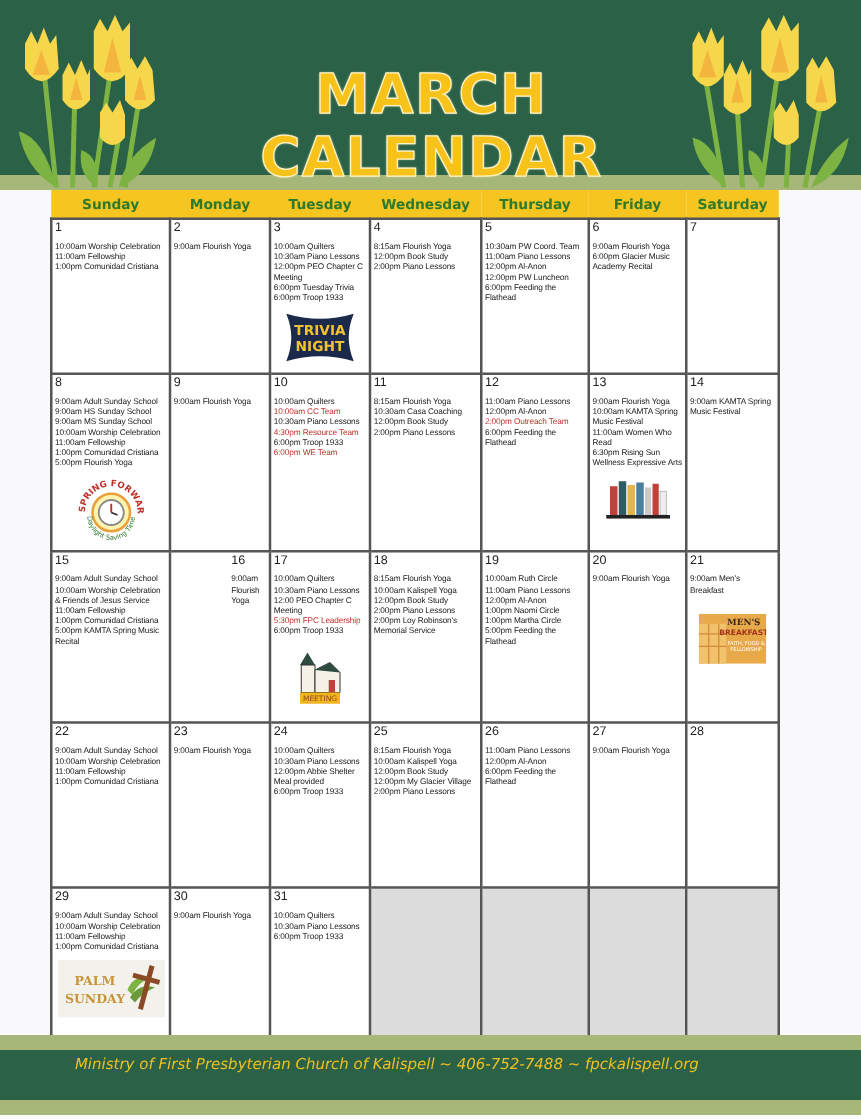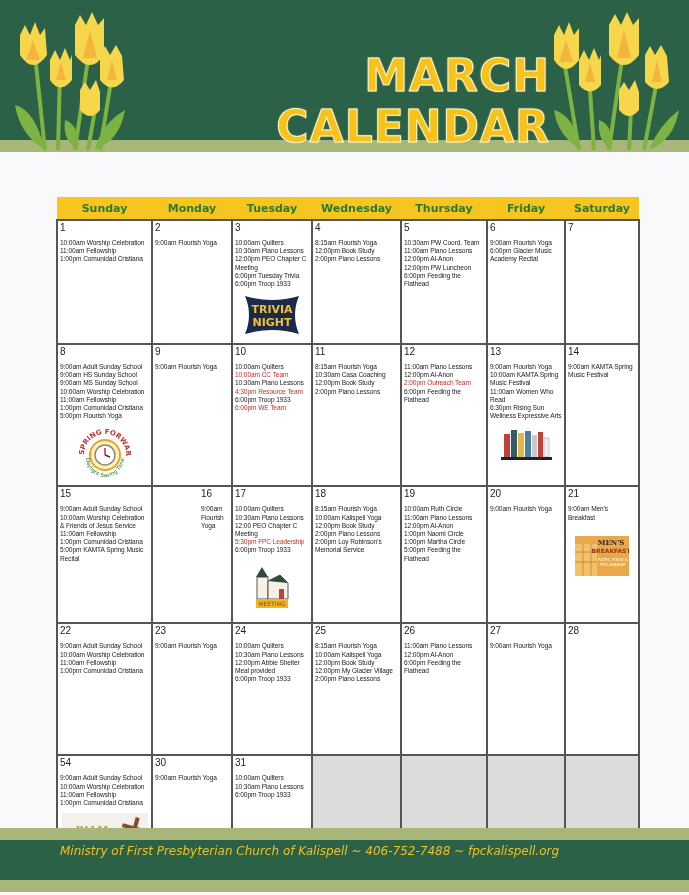--- a/index.html
+++ b/index.html
@@ -1,24 +1,24 @@
 <!DOCTYPE html>
 <html><head>
 <meta charset="utf-8">
 <style>
   html, body { margin:0; padding:0; }
   body { width:689px; height:895px; background:#f9f9fb; position:relative; overflow:hidden; font-family:"Liberation Sans", sans-serif; }
   .banner { position:absolute; left:0; top:0; width:689px; height:140px; background:#2a6147; }
   .banner-strip { position:absolute; left:0; top:140px; width:689px; height:12px; background:#a7b779; }
-  .title { position:absolute; left:140px; top:50px; width:410px; text-align:right; font-family:"DejaVu Sans", sans-serif; font-weight:bold; font-size:44px; letter-spacing:1px; color:#f7c21a; -webkit-text-stroke:1px #fff3c4; text-shadow:0 0 2px #fff3c4; }
+  .title { position:absolute; left:140px; top:50px; width:410px; text-align:center; font-family:"DejaVu Sans", sans-serif; font-weight:bold; font-size:44px; letter-spacing:1px; color:#f7c21a; -webkit-text-stroke:1px #fff3c4; text-shadow:0 0 2px #fff3c4; }
   .tulips { position:absolute; top:0; height:152px; width:140px; }
   .tulips.left { left:0; }
   .tulips.right { right:0; }
 
-  .cal { position:absolute; left:56px; top:152px; width:582px; border-collapse:collapse; table-layout:fixed;margin-top:45px; }
+  .cal { position:absolute; left:40px; top:152px; width:582px; border-collapse:collapse; table-layout:fixed; }
   .cal th { background:#f7c520; color:#2d7a2d; font-family:"DejaVu Sans", sans-serif; font-weight:bold; font-size:11px; height:22px; padding:0; text-align:center; border:none; }
   .cal td { border:2px solid #555; vertical-align:top; padding:1px 2px; background:#fff; overflow:hidden; }
   .cal td.empty { background:#dcdcdc; }
   .daynum { font-size:10px; color:#222; line-height:12px; display:block; margin-bottom:5px; }
   .ev { font-size:6.6px; line-height:8.2px; color:#222; display:block; letter-spacing:-0.1px; }
   .ev.red { color:#c0302a; }
   .pic { display:flex; justify-content:center; margin-top:6px; }
 
   .footer-strip1 { position:absolute; left:0; top:828px; width:689px; height:12px; background:#a7b779; }
   .footer { position:absolute; left:0; top:840px; width:689px; height:40px; background:#2a6147; }
@@ -343,21 +343,21 @@
         <td style="height: 116px;">
           <span class="daynum">27</span>
           <span class="ev">9:00am Flourish Yoga</span>
         </td>
         <td style="height: 116px;">
           <span class="daynum">28</span>
         </td>
       </tr>
       <tr style="height: 134px;">
         <td style="height: 128px;">
-          <span class="daynum">54</span>
+          <span class="daynum">29</span>
           <span class="ev">9:00am Adult Sunday School</span>
           <span class="ev">10:00am Worship Celebration</span>
           <span class="ev">11:00am Fellowship</span>
           <span class="ev">1:00pm Comunidad Cristiana</span>
           <div class="pic">
   <svg width="86" height="46" viewBox="0 0 86 46">
     <rect x="0" y="0" width="86" height="46" fill="#f3f1ec"></rect>
     <text x="30" y="20" text-anchor="middle" font-family="DejaVu Serif, serif" font-weight="bold" font-size="10" fill="#c9953a">PALM</text>
     <text x="30" y="34" text-anchor="middle" font-family="DejaVu Serif, serif" font-weight="bold" font-size="10" fill="#c9953a">SUNDAY</text>
     <path d="M58 30 Q65 18 78 22 Q68 26 62 34Z" fill="#6a9a3a"></path>

